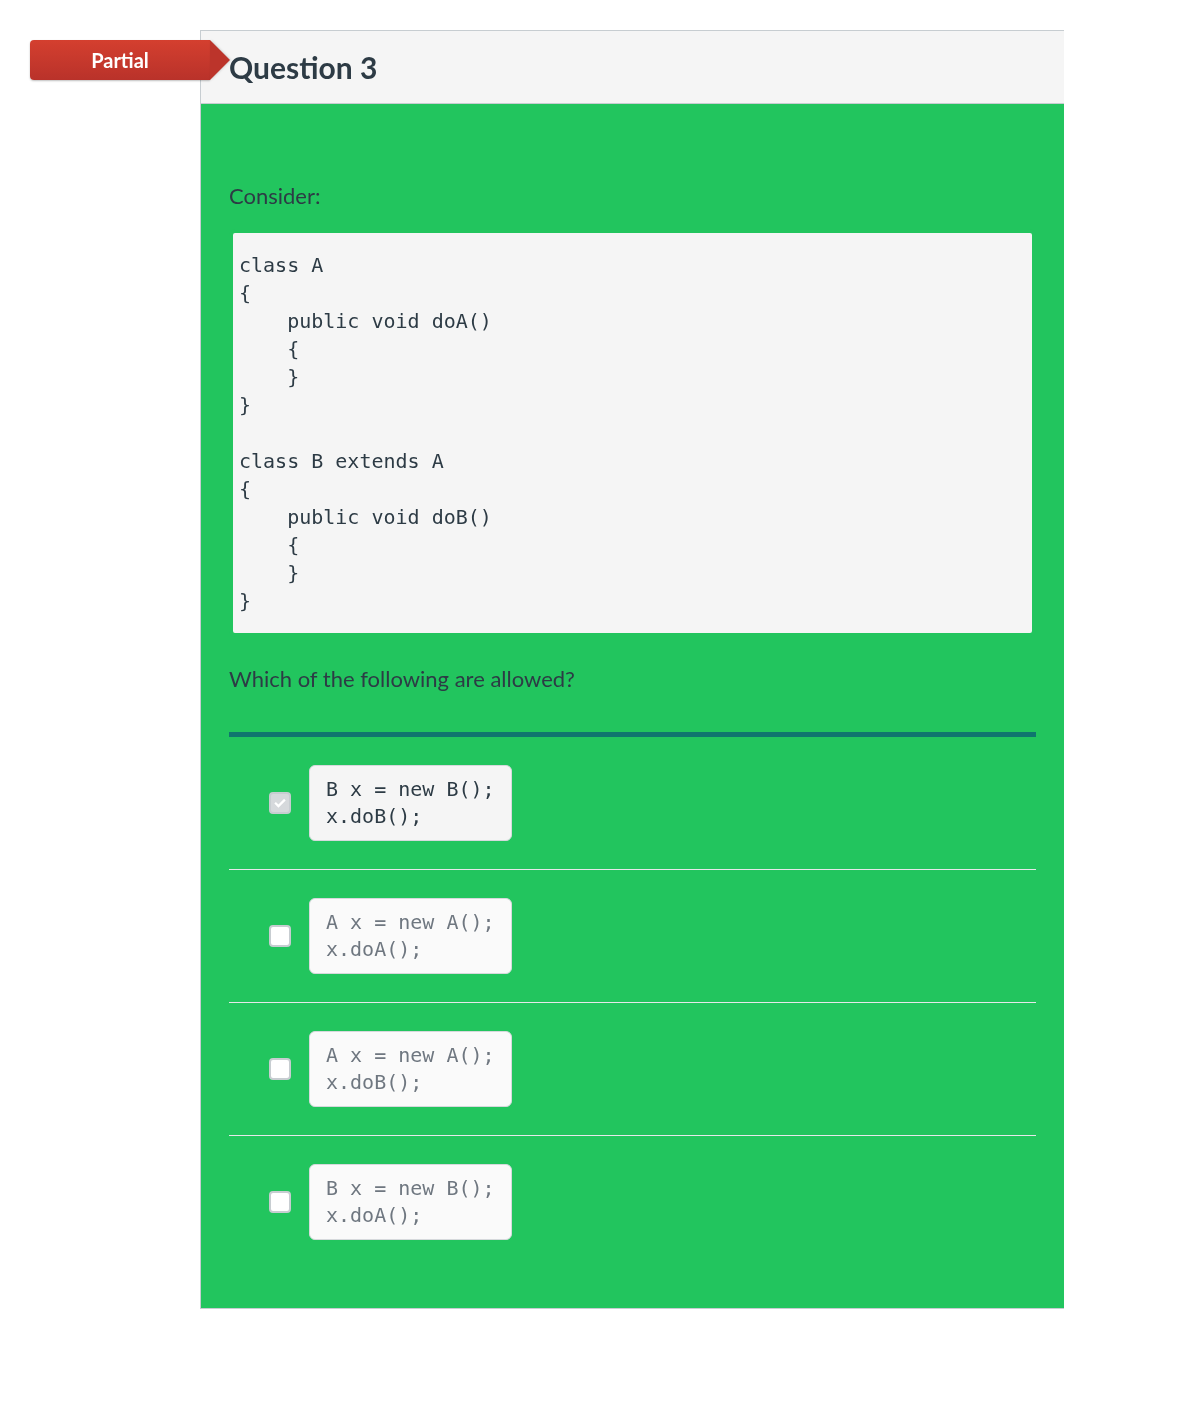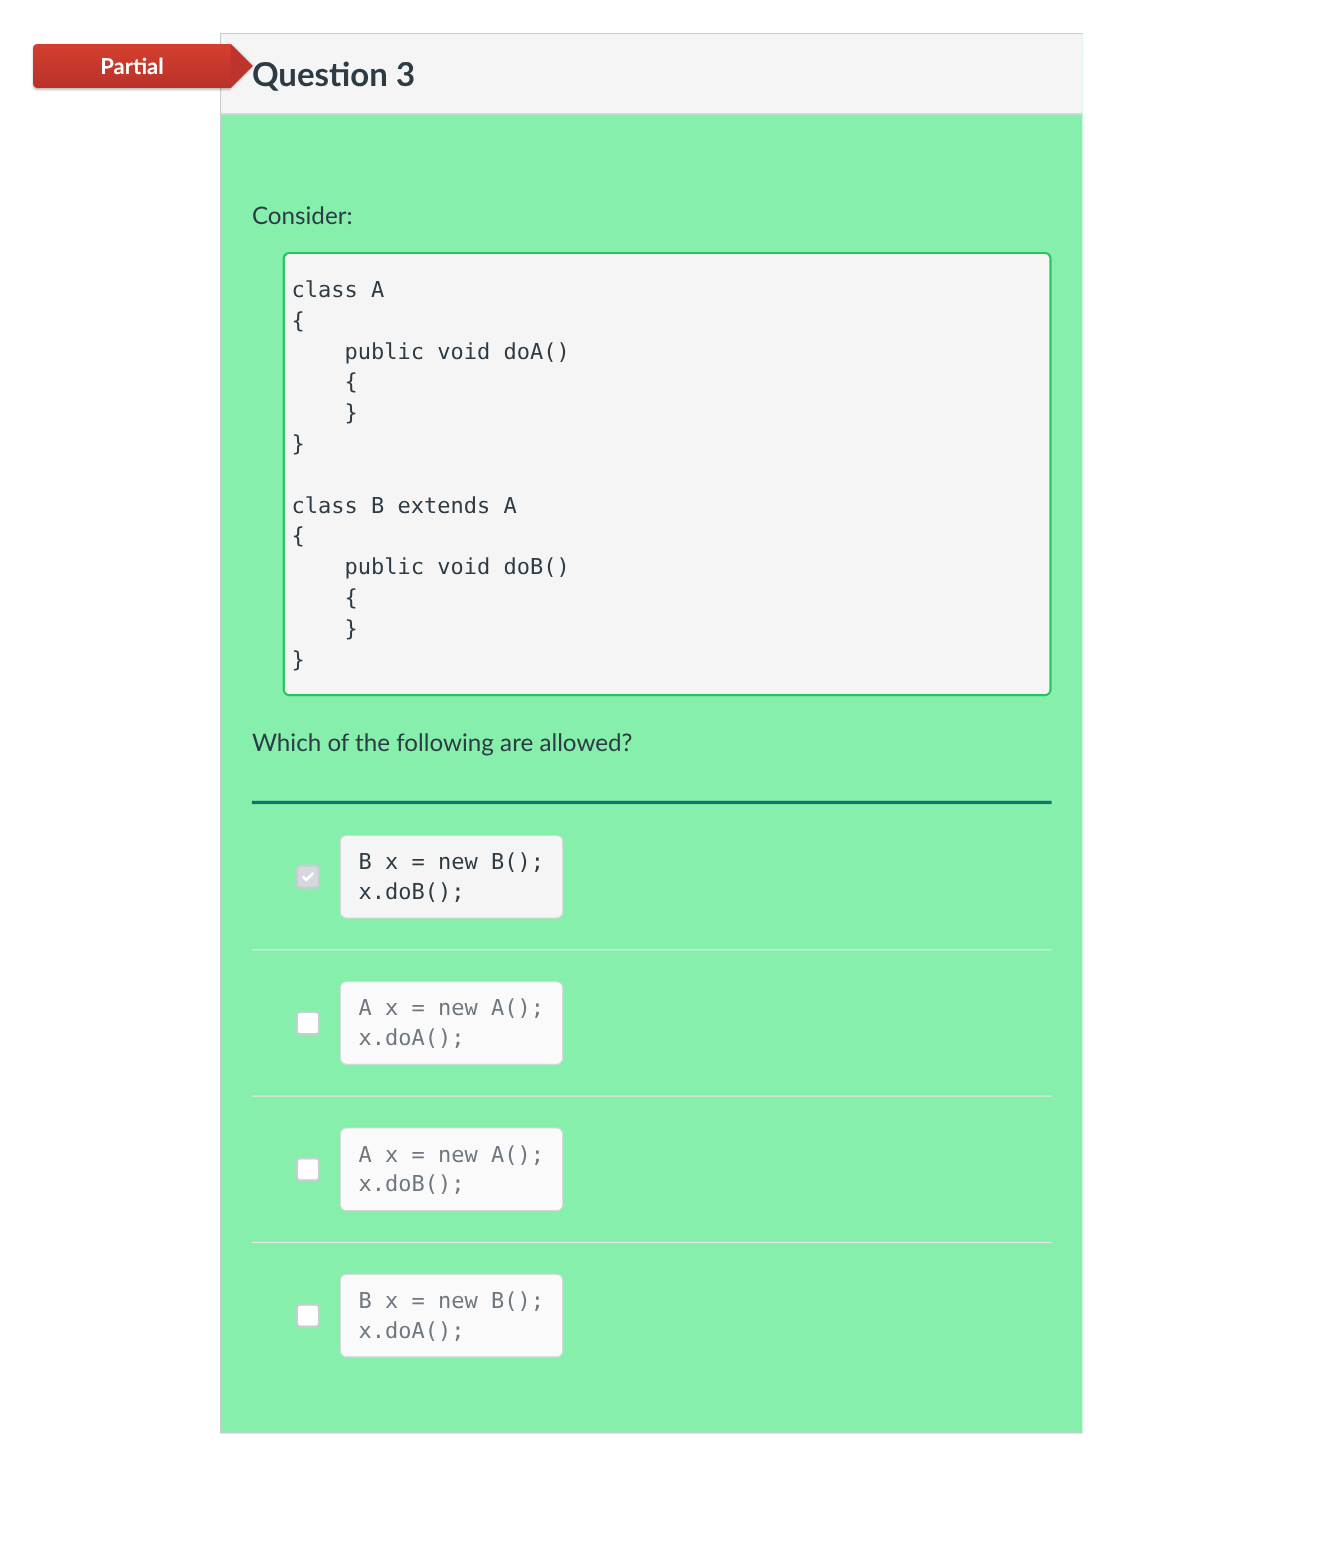--- a/index.html
+++ b/index.html
@@ -4,21 +4,21 @@
 <style>
   * { box-sizing: border-box; }
   html, body {
     margin: 0;
     padding: 0;
     font-family: "Lato", "Helvetica Neue", Helvetica, Arial, sans-serif;
     background: #ffffff;
     color: #2d3b45;
   }
   .page {
-    width: 984px;
+    width: 1064px;
     min-height: 1411px;
     position: relative;
   }
   .badge {
     position: absolute;
     top: 40px;
     left: 30px;
     width: 180px;
     height: 40px;
     background: #c0392b;
@@ -45,21 +45,21 @@
     border-left: 20px solid #bc342b;
     filter: drop-shadow(1px 0 1px rgba(0,0,0,0.15));
   }
   .question-box {
     position: absolute;
     top: 30px;
     left: 200px;
     right: 0;
     border: 1px solid #c7cdd1;
     border-right: none;
-    background: #86efac;
+    background: #22c55e;
   }
   .question-header {
     background: #f5f5f5;
     border-bottom: 1px solid #c7cdd1;
     padding: 18px 28px;
   }
   .question-header h2 {
     margin: 0;
     font-size: 30px;
     font-weight: 700;
@@ -67,36 +67,35 @@
   }
   .question-body {
     padding: 60px 28px 40px 28px;
     font-size: 22px;
   }
   .prompt-lead {
     margin: 18px 0 20px 0;
   }
   .code-block {
     background: #f5f5f5;
-    border: 2px solid #22c55e;
+    border: 4px solid #22c55e;
     border-radius: 6px;
     padding: 18px 6px;
     font-family: "Menlo", "Consolas", "Monaco", monospace;
     font-size: 20px;
     line-height: 1.4;
     white-space: pre;
     color: #2d3b45;
     margin-bottom: 28px;
-    margin-left: 28px;
   }
   .prompt-question {
     margin: 16px 0 40px 0;
   }
   .answers {
-    border-top: 3px solid #0f766e;
+    border-top: 5px solid #0f766e;
   }
   .answer-row {
     display: flex;
     align-items: center;
     padding: 28px 0 28px 40px;
     border-bottom: 1px solid #e6e8ea;
   }
   .answer-row:last-child { border-bottom: none; }
   .checkbox {
     width: 22px;

